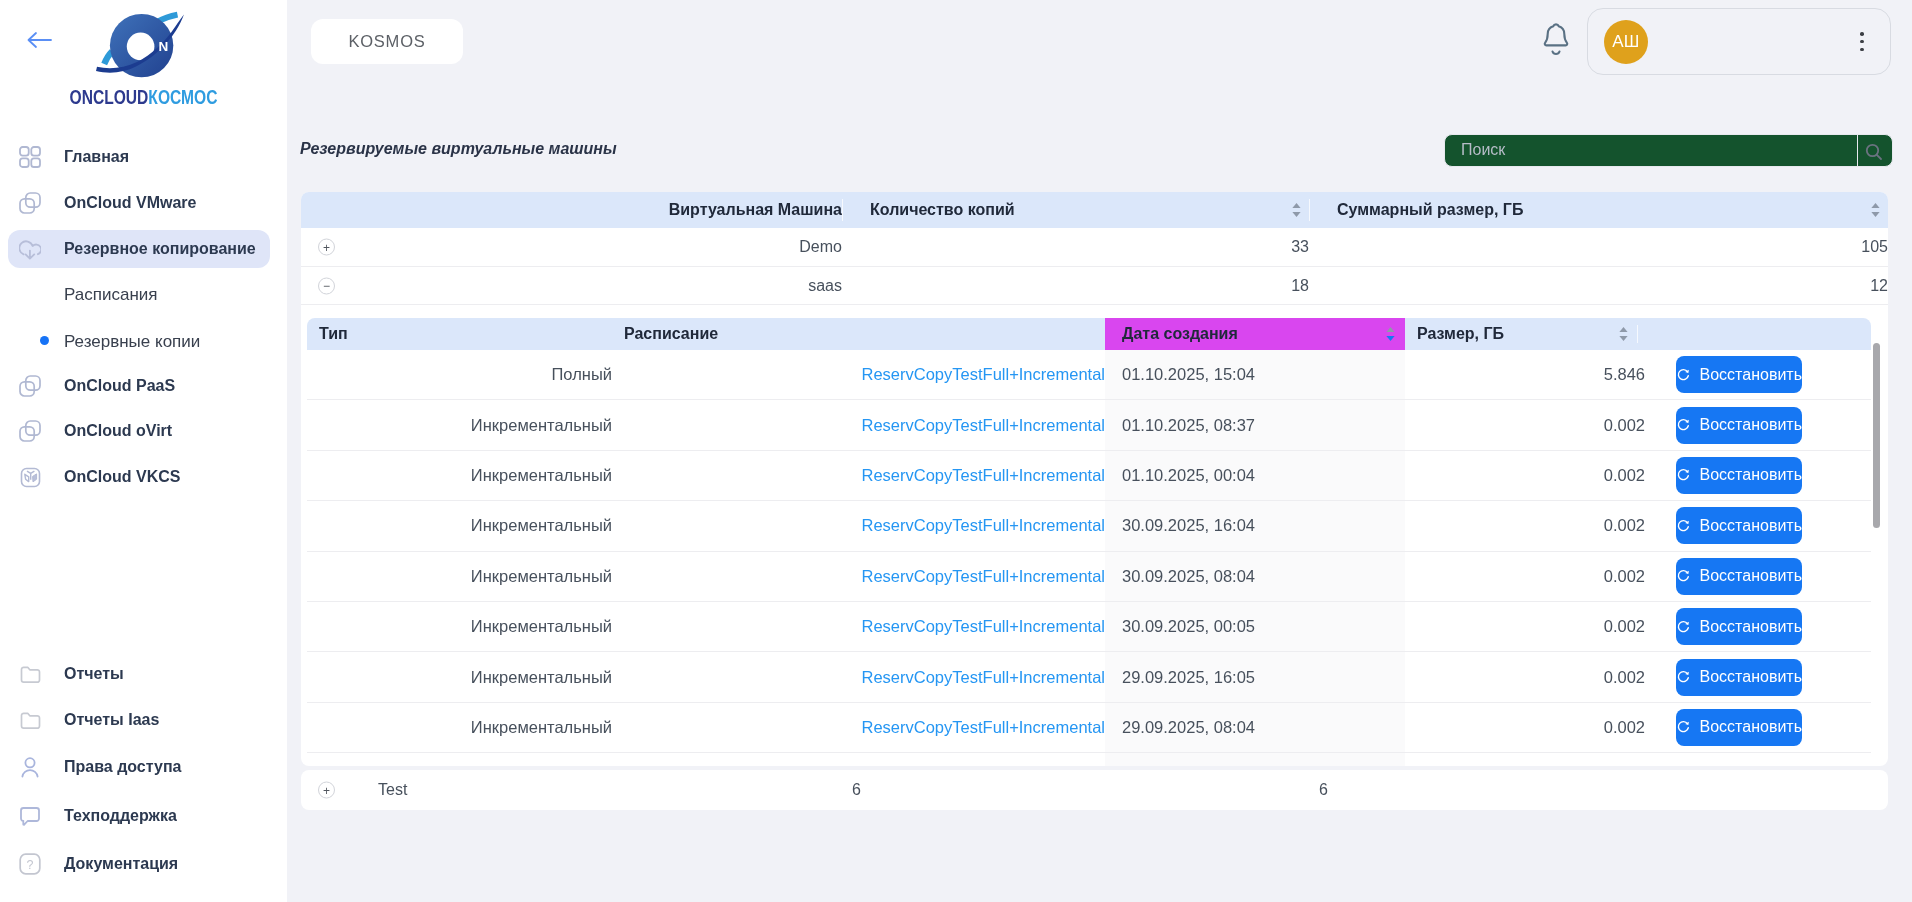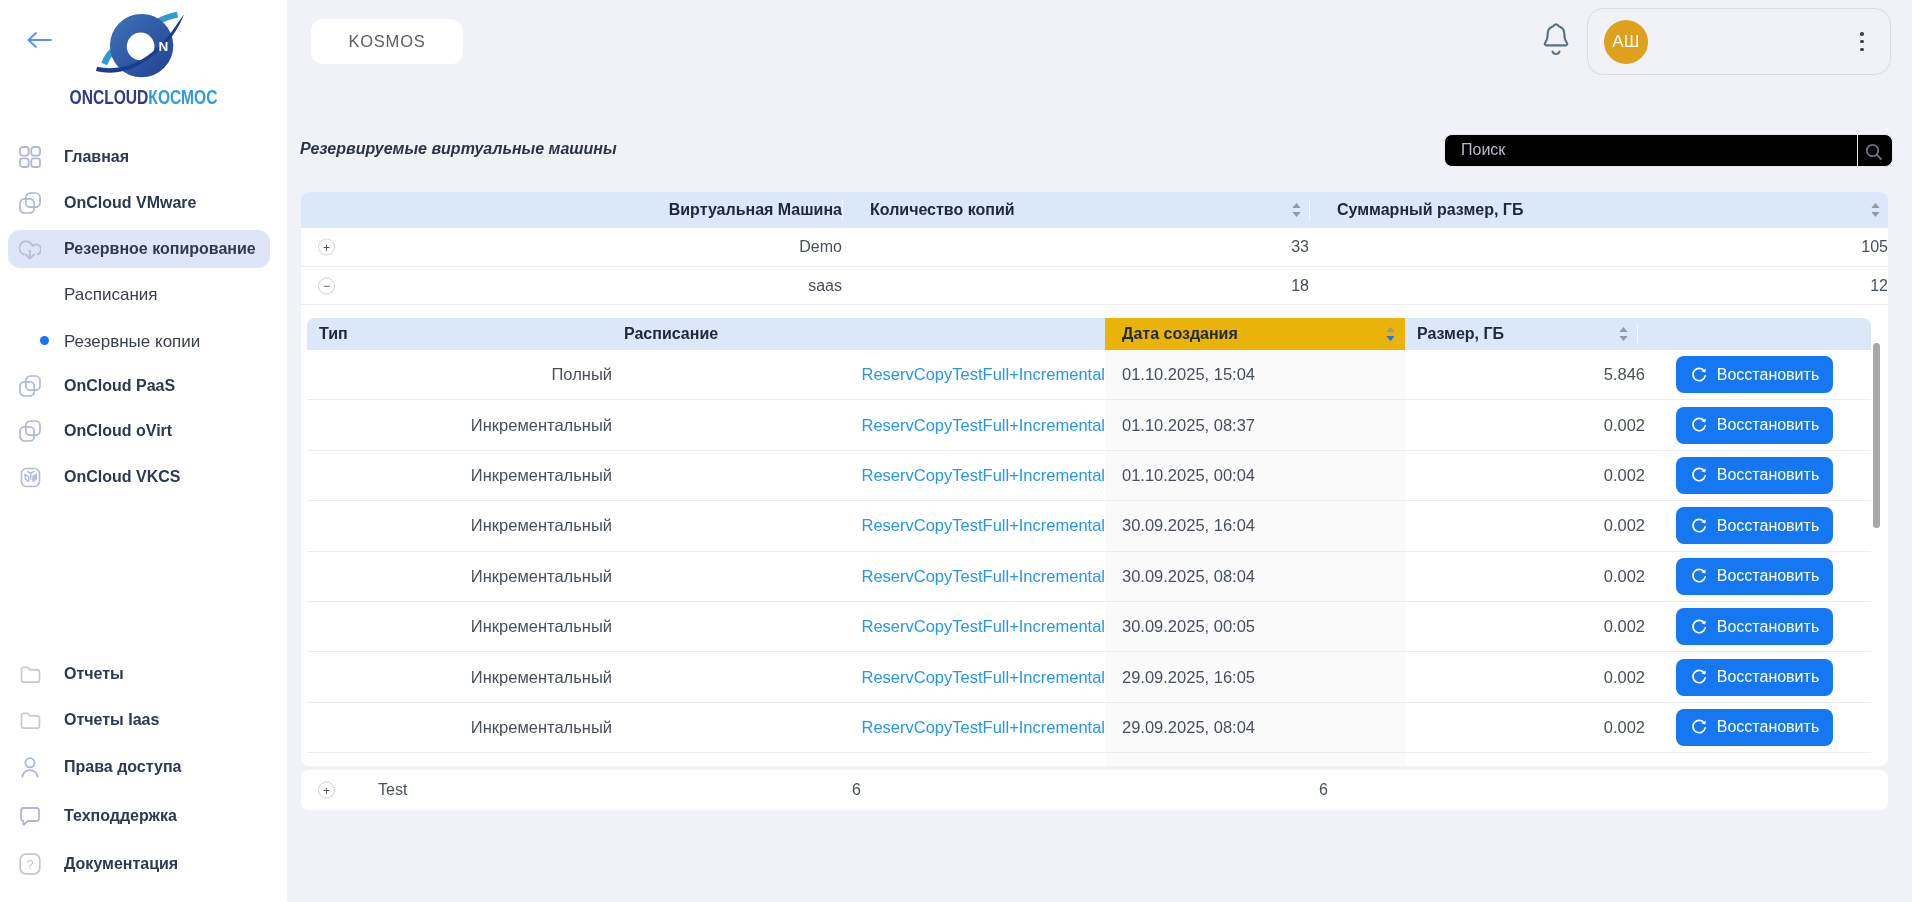--- a/index.html
+++ b/index.html
@@ -24,47 +24,47 @@
   
   .kosmos { position:absolute; left:311px; top:19px; width:152px; height:45px; background:#ffffff; border-radius:12px; display:flex; align-items:center; justify-content:center; font-size:16.5px; color:#5c6066; letter-spacing:0.8px; }
   .bell { position:absolute; left:1542px; top:21px; }
   .userbox { position:absolute; left:1587px; top:8px; width:304px; height:67px; border:1.4px solid #d8dbe2; border-radius:16px; }
   .avatar { position:absolute; left:1604px; top:20px; width:44px; height:44px; border-radius:50%; background:#dfa11c; color:#fff; font-size:17px; font-weight:500; display:flex; align-items:center; justify-content:center; letter-spacing:0.3px; }
   .kebab { position:absolute; left:1860px; top:32px; width:4px; }
   .kebab span { display:block; width:3.6px; height:3.6px; border-radius:50%; background:#3c3f45; margin-bottom:4.2px; }
 
   
   .pagetitle { position:absolute; left:300px; top:140px; font-size:16px; font-weight:700; color:#2a3347;font-style:italic; }
-  .search { position:absolute; left:1444px; top:134px; width:449px; height:33px; background:#000000; border:1px solid #e7e9ee; border-radius:8px; }
+  .search { position:absolute; left:1444px; top:134px; width:449px; height:33px; background:#14532d; border:1px solid #e7e9ee; border-radius:8px; }
   .search .ph { position:absolute; left:16px; top:6px; font-size:16px; color:#b6bcc7; }
   .search .sep { position:absolute; right:34px; top:0; width:1px; height:100%; background:#e7e9ee; }
   .search .mag { position:absolute; right:6px; top:5px; }
 
   
   .card { position:absolute; left:301px; top:192px; width:1587px; height:574px; background:#fff; border-radius:8px;text-align:right; }
   .ohead { display:grid; grid-template-columns:541px 467px 579px; height:36px; background:#dbe7fa; border-radius:8px 8px 0 0; align-items:center; font-size:16px; font-weight:700; color:#20293a; position:relative; }
   .ohead .h1 { padding-left:63px; }
   .ohead .hc { padding-left:28px; display:flex; align-items:center; justify-content:space-between; padding-right:8px; height:100%; }
   .vsep { position:absolute; top:7px; bottom:7px; width:1px; background:rgba(255,255,255,0.75); }
   .orow { display:grid; grid-template-columns:541px 467px 579px; align-items:center; font-size:16px; color:#47505c; border-bottom:1px solid #ededf0; position:relative; }
   .orow .c1 { padding-left:63px; }
   .orow .cc { padding-left:10px; }
   .pm { position:absolute; left:318px; top:50%; transform:translateY(-50%); width:17px; height:17px; border:1px solid #d2d4da; border-radius:50%; display:flex; align-items:center; justify-content:center; font-size:12px; color:#51565e; background:#fff; }
   .orow .pm { left:17px; }
 
   .nwrap { position:relative; margin:13px 0 0 6px; width:1564px; height:448px; overflow:hidden; }
   .nhead { display:grid; grid-template-columns:305px 493px 300px 240px 226px; height:32px; background:#dbe7fa; border-radius:8px 8px 0 0; align-items:center; font-size:16px; font-weight:700; color:#20293a; position:relative; }
   .nhead .cell { padding-left:12px; height:100%; display:flex; align-items:center; }
-  .nhead .gray { background:#eab308; justify-content:space-between; padding-right:10px; padding-left:17px; }
+  .nhead .gray { background:#d946ef; justify-content:space-between; padding-right:10px; padding-left:17px; }
   .nhead .c4 { justify-content:space-between; padding-right:17px; }
   .nrow { display:grid; grid-template-columns:305px 493px 300px 240px 226px; height:50.4px; align-items:center; font-size:16.5px; color:#47505c; border-bottom:1px solid #ededf0; }
   .nrow > div { padding-left:12px; }
   .nrow > div:nth-child(3) { padding-left:17px; background:#fafafb; height:100%; display:flex; align-items:center; }
   .nrow .link { color:#2596f3; }
-  .btn { margin-left:19px; width:157px; height:37px; background:#1677f3; border-radius:8px; color:#fff; font-size:16px; display:flex; align-items:center; justify-content:center; gap:9px; padding-left:0 !important; }
+  .btn { margin-left:19px; width:126px; height:37px; background:#1677f3; border-radius:8px; color:#fff; font-size:16px; display:flex; align-items:center; justify-content:center; gap:9px; padding-left:0 !important; }
   .scrollthumb { position:absolute; left:1572px; top:151px; width:7px; height:185px; background:#a8a8ac; border-radius:4px; }
 
   .testrow { position:absolute; left:301px; top:770px; width:1587px; height:40px; background:#fff; border-radius:8px; display:grid; grid-template-columns:541px 467px 579px; align-items:center; font-size:16px; color:#47505c; }
   .testrow .c1 { padding-left:77px; }
   .testrow .cc { padding-left:10px; }
 
   .sorticon { flex:0 0 auto; }
 </style>
 </head>
 <body>

